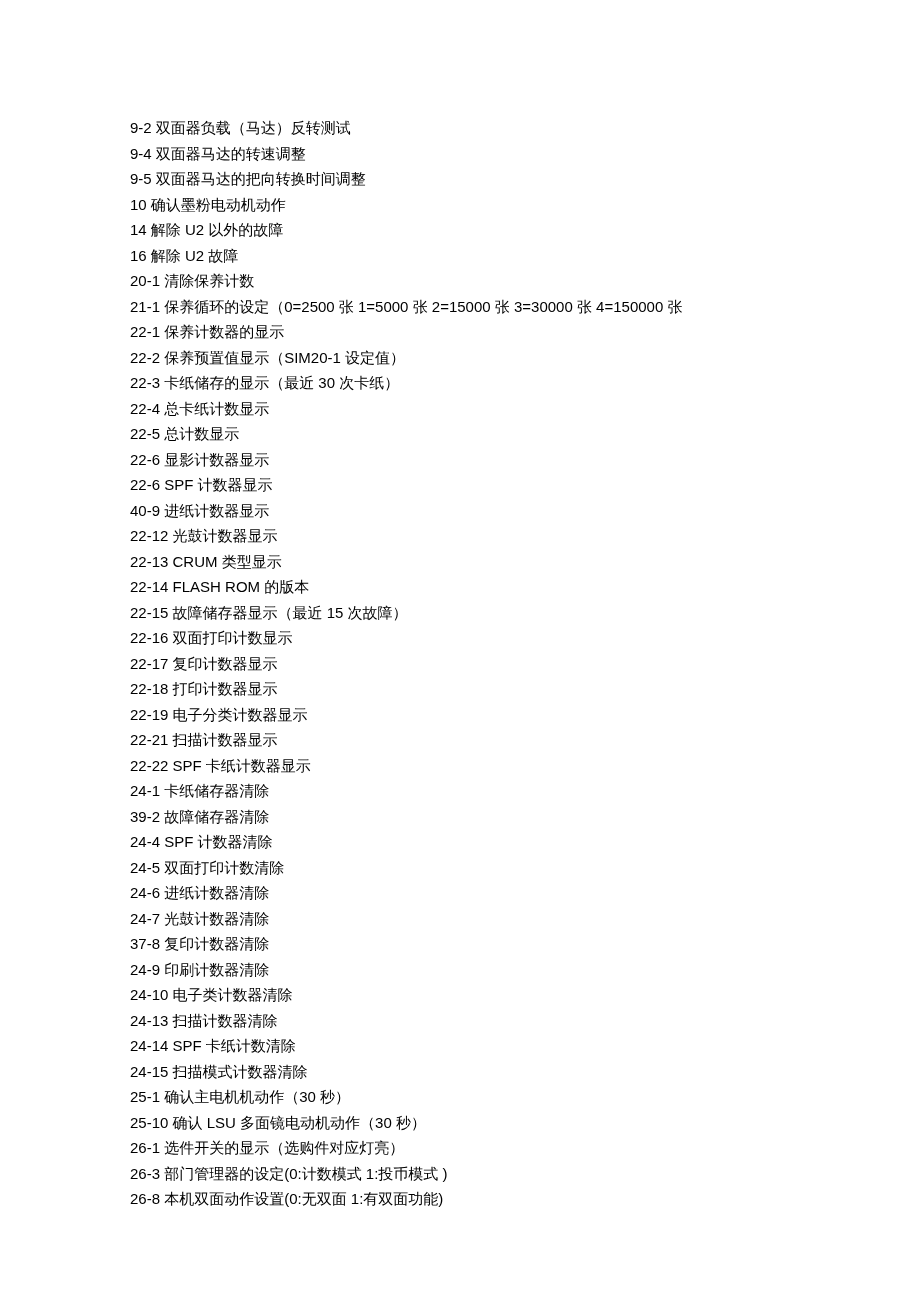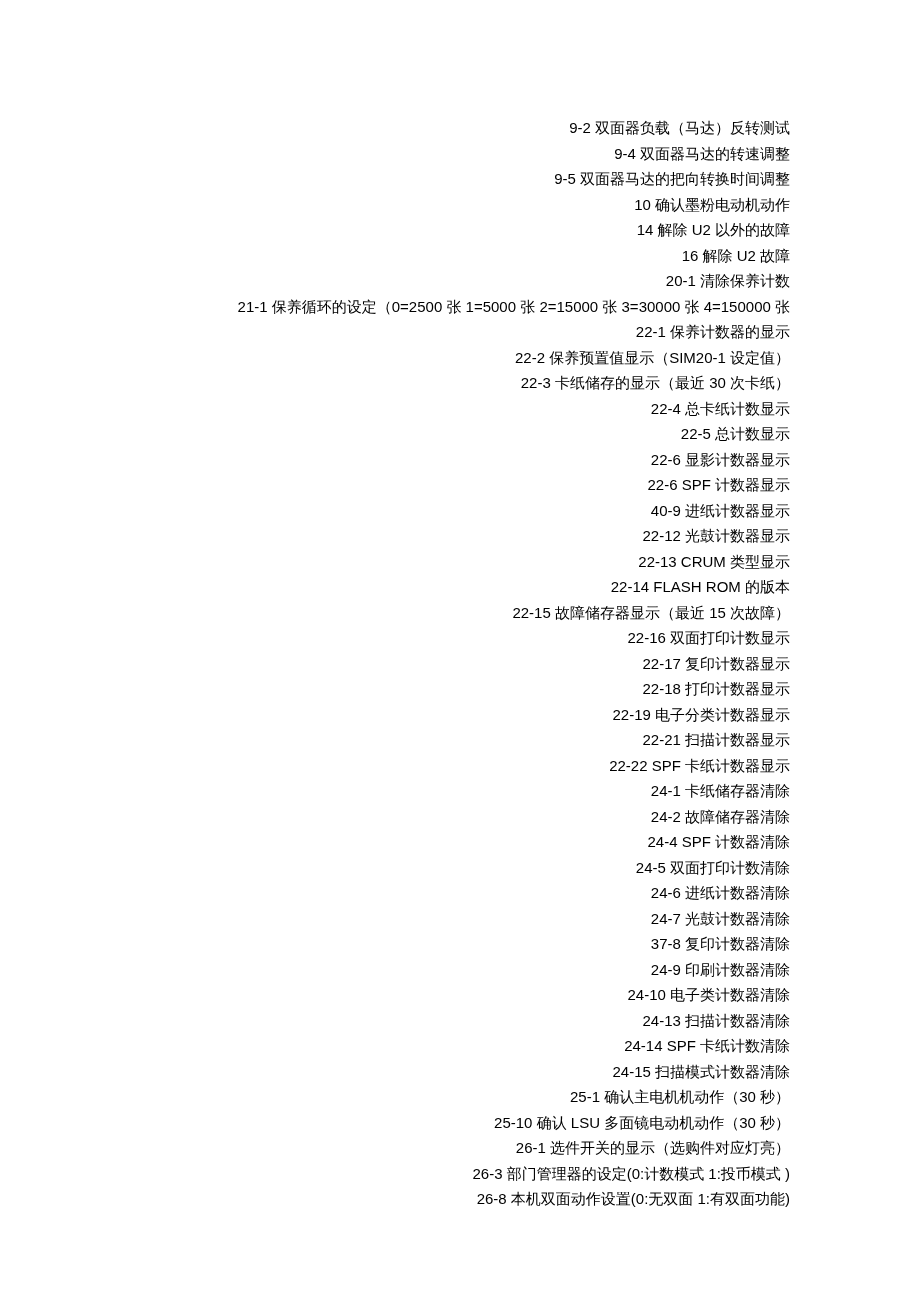--- a/index.html
+++ b/index.html
@@ -9,21 +9,20 @@
     font-family: "Microsoft YaHei", "SimSun", Arial, sans-serif;
     font-size: 15px;
     color: #000;
     line-height: 1.7;
   }
   .page {
     width: 920px;
     min-height: 1302px;
     padding: 115px 130px 0 130px;
     box-sizing: border-box;
-    text-align: right;
   }
   .line {
     white-space: pre-wrap;
   }
 </style>
 </head>
 <body>
 
 <div class="page">
   <div class="line">9-2 双面器负载（马达）反转测试</div>
@@ -46,21 +45,21 @@
   <div class="line">22-13 CRUM 类型显示</div>
   <div class="line">22-14 FLASH ROM 的版本</div>
   <div class="line">22-15 故障储存器显示（最近 15 次故障）</div>
   <div class="line">22-16 双面打印计数显示</div>
   <div class="line">22-17 复印计数器显示</div>
   <div class="line">22-18 打印计数器显示</div>
   <div class="line">22-19 电子分类计数器显示</div>
   <div class="line">22-21 扫描计数器显示</div>
   <div class="line">22-22 SPF 卡纸计数器显示</div>
   <div class="line">24-1 卡纸储存器清除</div>
-  <div class="line">24-2 故障储存器清除</div>
+  <div class="line">39-2 故障储存器清除</div>
   <div class="line">24-4 SPF 计数器清除</div>
   <div class="line">24-5 双面打印计数清除</div>
   <div class="line">24-6 进纸计数器清除</div>
   <div class="line">24-7 光鼓计数器清除</div>
   <div class="line">37-8 复印计数器清除</div>
   <div class="line">24-9 印刷计数器清除</div>
   <div class="line">24-10 电子类计数器清除</div>
   <div class="line">24-13 扫描计数器清除</div>
   <div class="line">24-14 SPF 卡纸计数清除</div>
   <div class="line">24-15 扫描模式计数器清除</div>

